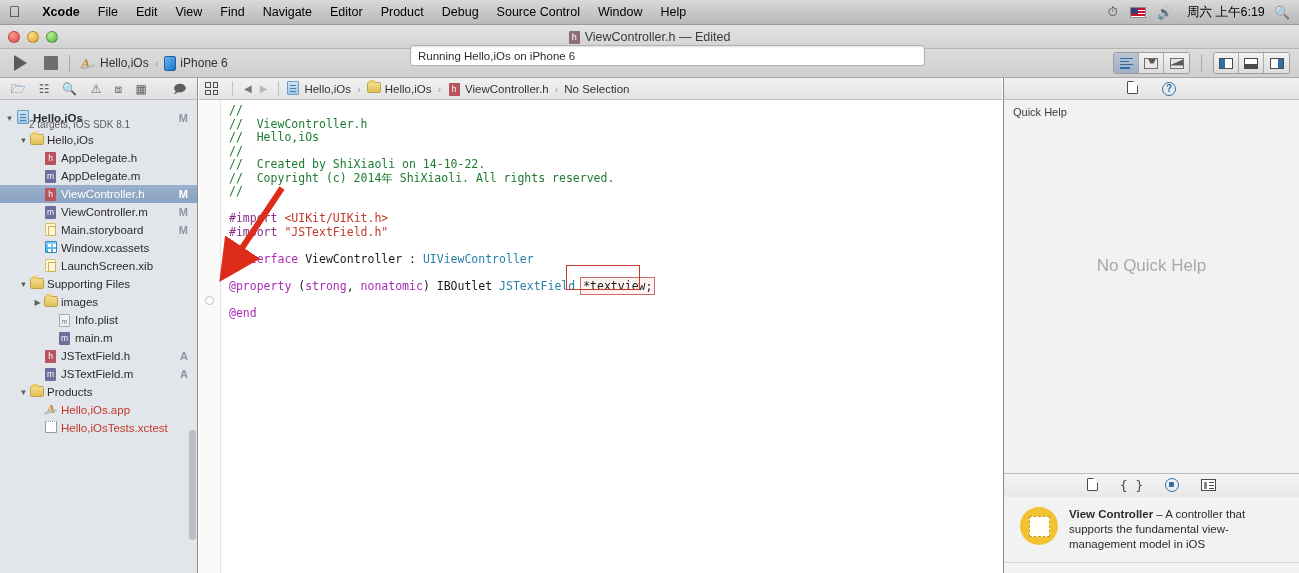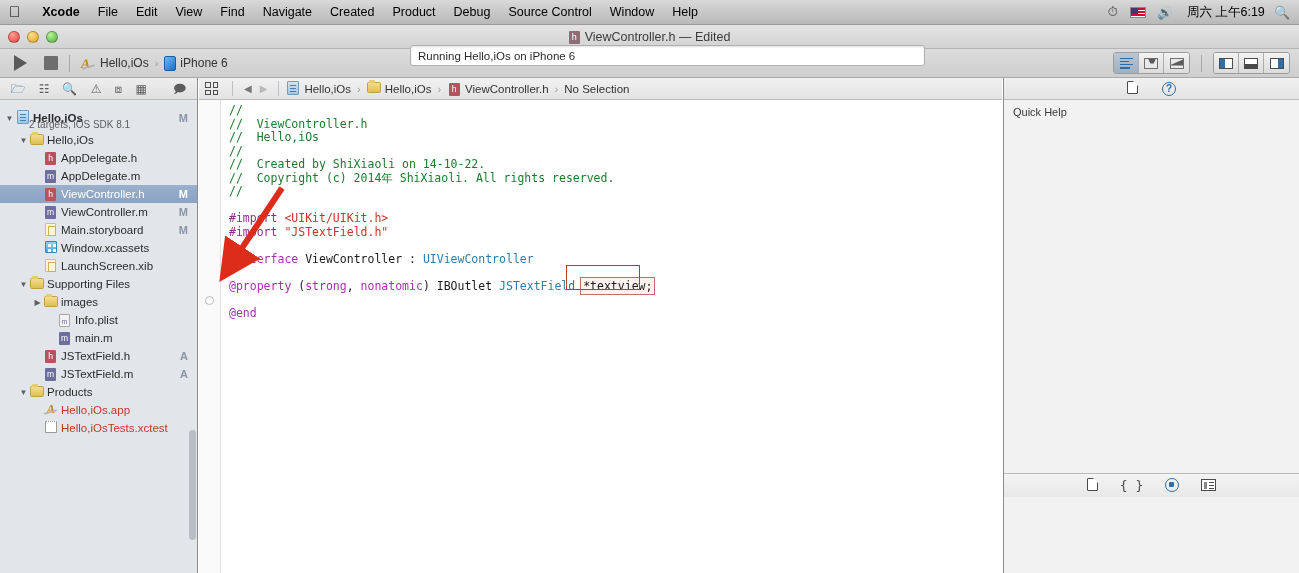--- a/index.html
+++ b/index.html
@@ -392,21 +392,21 @@
 <div id="app">
 
   <div class="menubar">
     <span class="apple-logo"></span>
     <span class="menu-item bold">Xcode</span>
     <span class="menu-item">File</span>
     <span class="menu-item">Edit</span>
     <span class="menu-item">View</span>
     <span class="menu-item">Find</span>
     <span class="menu-item">Navigate</span>
-    <span class="menu-item">Created</span>
+    <span class="menu-item">Editor</span>
     <span class="menu-item">Product</span>
     <span class="menu-item">Debug</span>
     <span class="menu-item">Source Control</span>
     <span class="menu-item">Window</span>
     <span class="menu-item">Help</span>
     <span class="menubar-right">
       <span class="mb-icon">⏱</span>
       <span class="flag"></span>
       <span class="mb-icon">🔊</span>
       <span class="clock">周六 上午6:19</span>
@@ -655,28 +655,42 @@
 <span class="kw">@end</span></pre>
     </div>
   </div>
 
   <div class="util">
     <div class="util-tabs">
       <span class="ut"><span class="doc-ico"></span></span>
       <span class="ut on"><span class="q-ico">?</span></span>
     </div>
     <div class="qh-head">Quick Help</div>
+    <div class="qh-body">No Quick Help</div>
 
     <div class="lib-tabs">
       <span class="ut"><span class="doc-ico"></span></span>
       <span class="ut brace-ico">{ }</span>
       <span class="ut on"><span class="target-ico"></span></span>
       <span class="ut"><span class="media-ico"></span></span>
     </div>
 
+    <div class="lib-list">
+      <div class="lib-item">
+        <span class="obj-circle">
+            <span class="inner"></span>
+          </span>
+        <span class="lib-text">
+          <b>View Controller</b><span> – </span><span>A controller that supports the fundamental view-management model in iOS</span>
+        </span>
+      </div>
+      <div class="lib-item clipped">
+        
+      </div>
+    </div>
   </div>
 
   <svg class="annot" viewBox="0 0 1299 573">
     <defs>
       <marker id="ah" markerWidth="7" markerHeight="7" refX="5" refY="3.5" orient="auto">
         <polygon points="0 0, 7 3.5, 0 7" fill="#dd2c1a"></polygon>
       </marker>
     </defs>
     <line x1="282" y1="188" x2="226" y2="272" stroke="#dd2c1a" stroke-width="6" marker-end="url(#ah)"></line>
   </svg>

